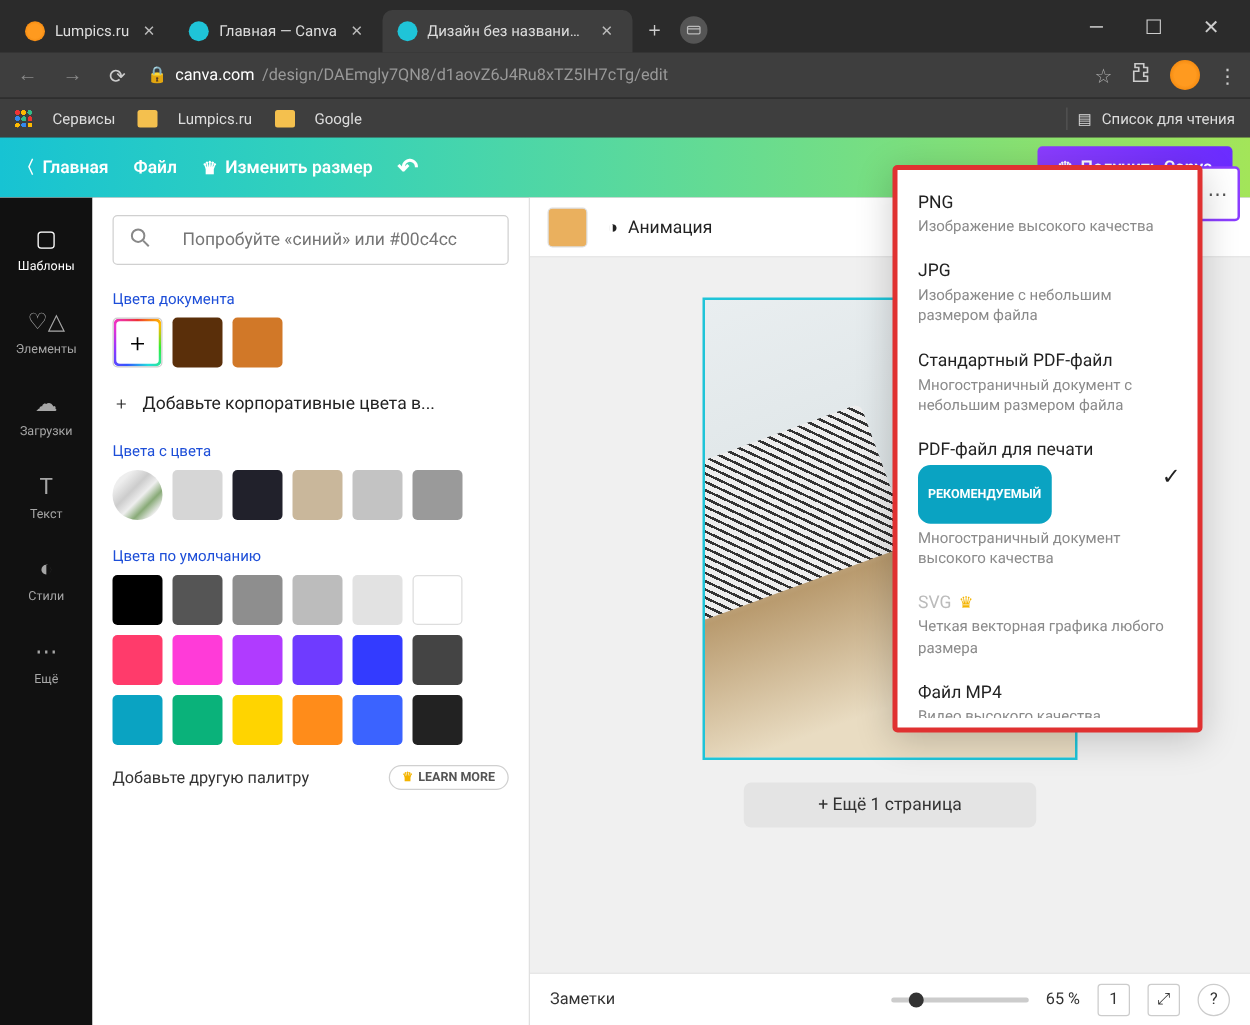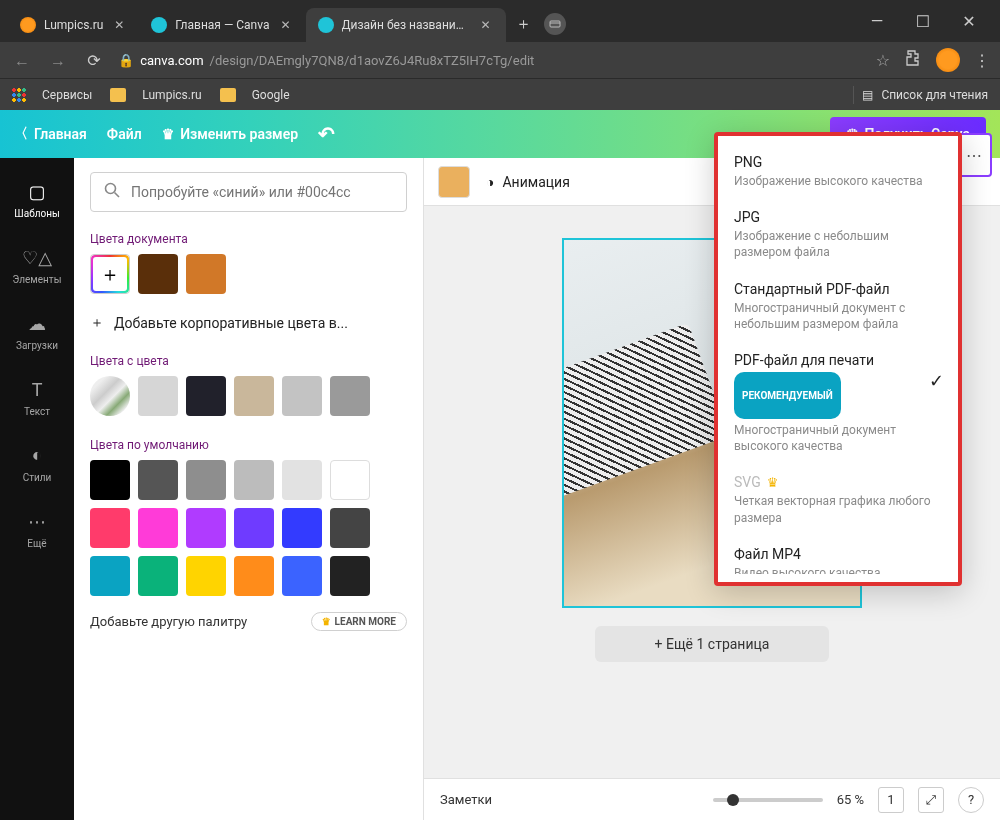--- a/index.html
+++ b/index.html
@@ -54,25 +54,25 @@
 
 .app-body { flex:1; display:flex; background:#fff; overflow:hidden; }
 
 .sidebar-rail { width:74px; background:#111; display:flex; flex-direction:column; padding-top:8px; }
 .rail-item { height:66px; display:flex; flex-direction:column; align-items:center; justify-content:center; gap:5px; color:#a6a6a6; font-size:10px; cursor:pointer; }
 .rail-item.active { color:#fff; }
 .rail-icon { width:24px; height:24px; display:flex; align-items:center; justify-content:center; font-size:18px; }
 
 .side-panel { width:350px; background:#fff; display:flex; flex-direction:column; border-right:1px solid #e0e0e0; overflow-y:auto; }
 .search-row { padding:14px 16px 8px; }
-.search-box { height:40px; border:1px solid #d0d0d0; border-radius:4px; display:flex; align-items:center; padding:0 12px; gap:10px; color:#999; }
+.search-box { height:40px; border:1px solid #d0d0d0; border-radius:4px; display:flex; align-items:center; padding:0 12px; gap:25px; color:#999; }
 .search-box svg { color:#888; }
 .search-box input { border:none; outline:none; flex:1; font-size:14px; }
 
-.section-h { padding:12px 16px 8px; font-size:12px; color:#701a75; }
+.section-h { padding:12px 16px 8px; font-size:12px; color:#1d4ed8; }
 .swatch-row { padding:0 16px 10px; display:flex; gap:8px; flex-wrap:wrap; }
 .swatch { width:40px; height:40px; border-radius:4px; }
 .swatch.add { border:1px solid #ccc; display:flex; align-items:center; justify-content:center; font-size:20px; position:relative; overflow:hidden; }
 .swatch.add::before { content:''; position:absolute; inset:0; background:conic-gradient(#e33,#fb0,#3e3,#2dd,#35f,#93f,#e3c,#e33); border-radius:4px; }
 .swatch.add::after { content:''; position:absolute; inset:2px; background:#fff; border-radius:3px; }
 .swatch.add span { position:relative; z-index:2; }
 .swatch.photo { background:linear-gradient(135deg,#eee 20%,#ccc 40%,#eee 55%,#8a7 70%,#eee 85%); border-radius:50%; }
 
 .add-brand-row { padding:10px 16px; display:flex; align-items:center; gap:10px; font-size:14px; color:#222; cursor:pointer; }
 

